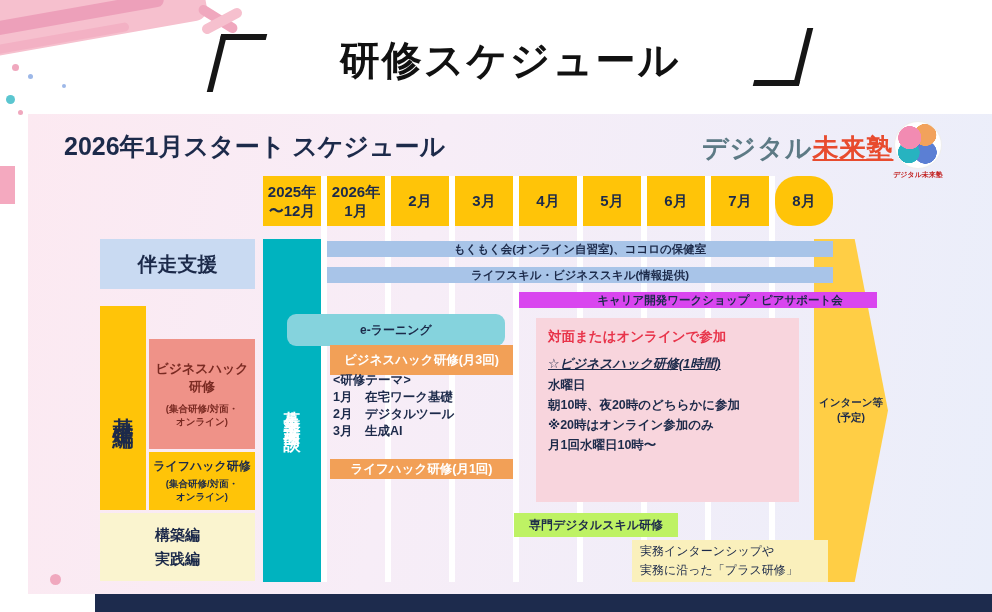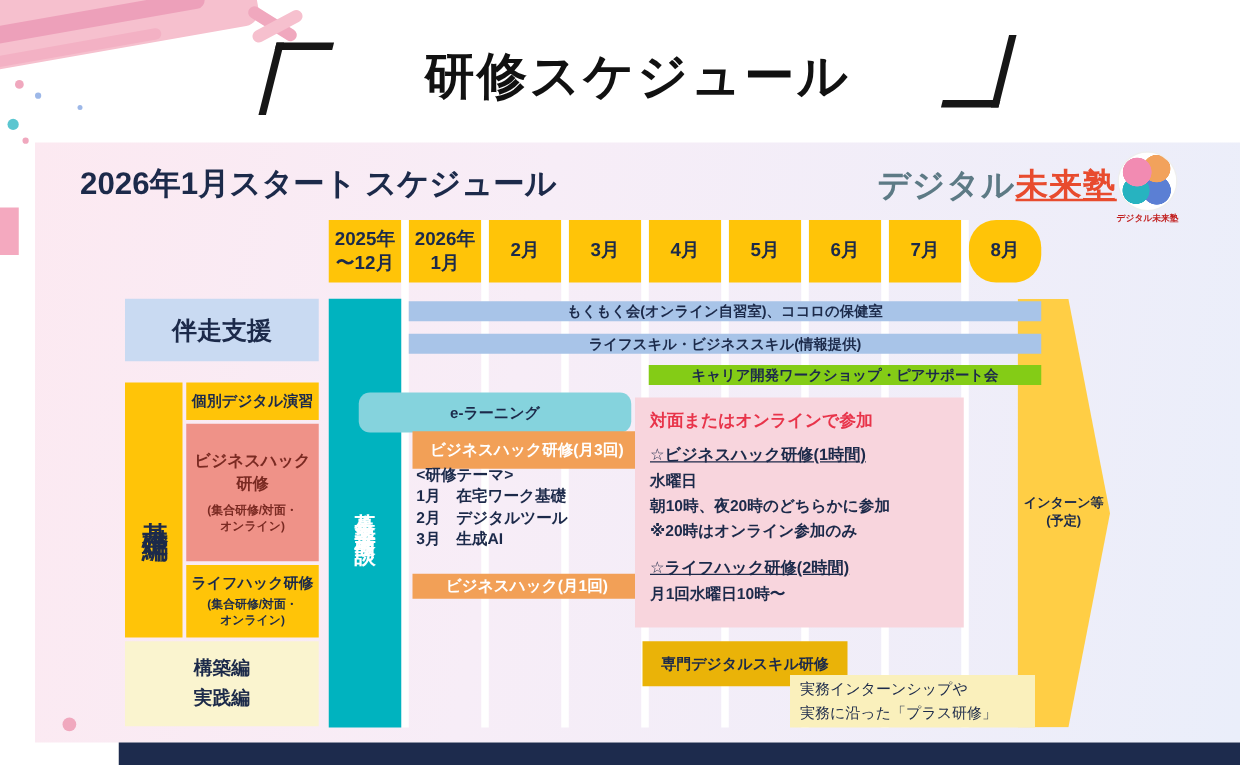--- a/index.html
+++ b/index.html
@@ -81,21 +81,20 @@
   <div class="abs sep" style="left:513px;"></div>
   <div class="abs sep" style="left:577px;"></div>
   <div class="abs sep" style="left:641px;"></div>
   <div class="abs sep" style="left:705px;"></div>
   <div class="abs sep" style="left:769px;"></div>
 
   <div class="abs center" style="left:100px;top:239px;width:155px;height:50px;background:#c9daf2;font-size:20px;font-weight:800;">伴走支援</div>
 
   <div class="abs center vert" style="left:100px;top:306px;width:46px;height:204px;background:#FFC408;font-size:21px;font-weight:800;letter-spacing:5px;">基礎編</div>
 
-  <div class="abs center" style="left:149px;top:306px;width:106px;height:30px;background:#FFC408;font-size:12px;font-weight:700;">個別デジタル演習</div>
 
   <div class="abs col" style="left:149px;top:339px;width:106px;height:110px;background:#ef9288;color:#7a2a22;">
     <div class="pre" style="font-size:13px;font-weight:800;line-height:1.4;">ビジネスハック
 研修</div>
     <div class="pre" style="font-size:9.5px;font-weight:700;margin-top:6px;line-height:1.4;">(集合研修/対面・
 オンライン)</div>
   </div>
 
   <div class="abs col" style="left:149px;top:452px;width:106px;height:58px;background:#FFC408;color:#1c2a4a;">
     <div style="font-size:12px;font-weight:800;">ライフハック研修</div>
@@ -103,44 +102,43 @@
 オンライン)</div>
   </div>
 
   <div class="abs center pre" style="left:100px;top:513px;width:155px;height:68px;background:#faf4cf;font-size:15px;font-weight:800;line-height:1.6;">構築編
 実践編</div>
 
   <div class="abs center vert" style="left:263px;top:239px;width:58px;height:343px;background:#00b3bf;color:#ffffff;font-size:17px;font-weight:800;letter-spacing:4px;">募集・選考面談</div>
 
   <div class="abs bar" style="left:327px;top:241px;width:506px;height:16px;background:#a8c4e8;">もくもく会(オンライン自習室)、ココロの保健室</div>
   <div class="abs bar" style="left:327px;top:267px;width:506px;height:16px;background:#a8c4e8;">ライフスキル・ビジネススキル(情報提供)</div>
-  <div class="abs bar" style="left:519px;top:292px;width:314px;height:16px;background:#84cc16;">キャリア開発ワークショップ・ピアサポート会</div>
+  <div class="abs bar" style="left:519px;top:292px;width:314px;height:16px;background:#d946ef;padding-left:44px;">キャリア開発ワークショップ・ピアサポート会</div>
   <div class="abs bar" style="left:287px;top:314px;width:218px;height:32px;background:#85d3dd;border-radius:9px;font-size:12px;">e-ラーニング</div>
   <div class="abs bar" style="left:330px;top:345px;width:183px;height:30px;background:#f2a057;color:#ffffff;font-size:12.5px;">ビジネスハック研修(月3回)</div>
 
   <div class="abs" style="left:333px;top:372px;width:180px;font-size:12.5px;font-weight:700;line-height:17px;color:#1c2a4a;">
     <div>&lt;研修テーマ&gt;</div>
     <div>1月　在宅ワーク基礎</div>
     <div>2月　デジタルツール</div>
     <div>3月　生成AI</div>
   </div>
 
-  <div class="abs bar" style="left:330px;top:459px;width:183px;height:20px;background:#f2a057;color:#ffffff;font-size:12.5px;">ビジネスハック(月1回)</div>
+  <div class="abs bar" style="left:330px;top:459px;width:183px;height:20px;background:#f2a057;color:#ffffff;font-size:12.5px;">ライフハック研修(月1回)</div>
 
-  <div class="abs" style="left:508px;top:318px;width:263px;height:184px;background:#f8d5dd;box-sizing:border-box;padding:10px 12px;">
+  <div class="abs" style="left:536px;top:318px;width:263px;height:184px;background:#f8d5dd;box-sizing:border-box;padding:10px 12px;">
     <div style="font-size:13.5px;font-weight:800;color:#e8344a;margin-bottom:8px;">対面またはオンラインで参加</div>
-    <div class="info-line" style="font-size:13px;text-decoration:underline;">☆ビジネスハック研修(1時間)</div>
+    <div class="info-line" style="font-size:13px;text-decoration:underline;font-style:italic;">☆ビジネスハック研修(1時間)</div>
     <div class="info-line">水曜日</div>
     <div class="info-line">朝10時、夜20時のどちらかに参加</div>
     <div class="info-line">※20時はオンライン参加のみ</div>
-    <div class="info-line" style="font-size:13px;text-decoration:underline;margin-top:9px;">☆ライフハック研修(2時間)</div>
     <div class="info-line">月1回水曜日10時〜</div>
   </div>
 
-  <div class="abs bar" style="left:514px;top:513px;width:164px;height:36px;background:#eab308;font-size:12px;">専門デジタルスキル研修</div>
+  <div class="abs bar" style="left:514px;top:513px;width:164px;height:24px;background:#bef264;font-size:12px;">専門デジタルスキル研修</div>
   <div class="abs pre" style="left:632px;top:540px;width:196px;height:42px;background:#faf0bc;font-size:12px;font-weight:400;line-height:1.6;
               display:flex;align-items:center;padding-left:8px;box-sizing:border-box;color:#1c2a4a;">実務インターンシップや
 実務に沿った「プラス研修」</div>
 
   <div class="abs" style="left:95px;top:594px;width:897px;height:18px;background:#1d2b4d;"></div>
   <div class="abs dot" style="left:50px;top:574px;width:11px;height:11px;background:#f0a8be;"></div>
 
 </div>
 
 </body></html>

